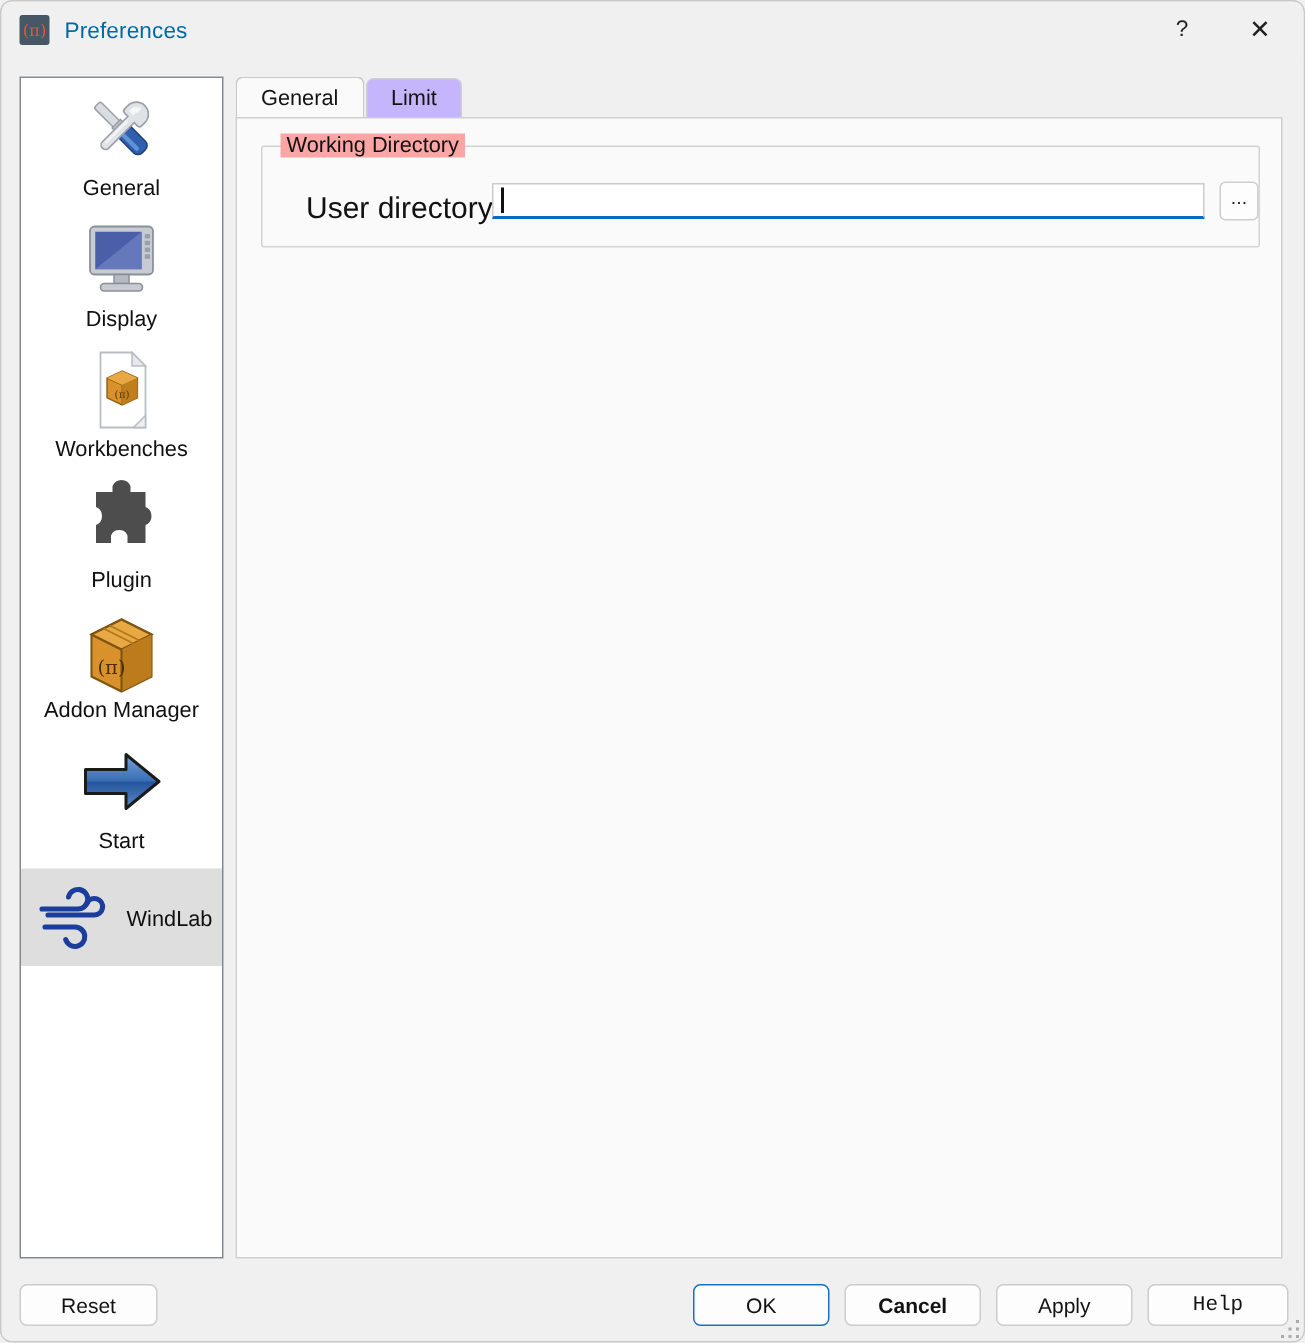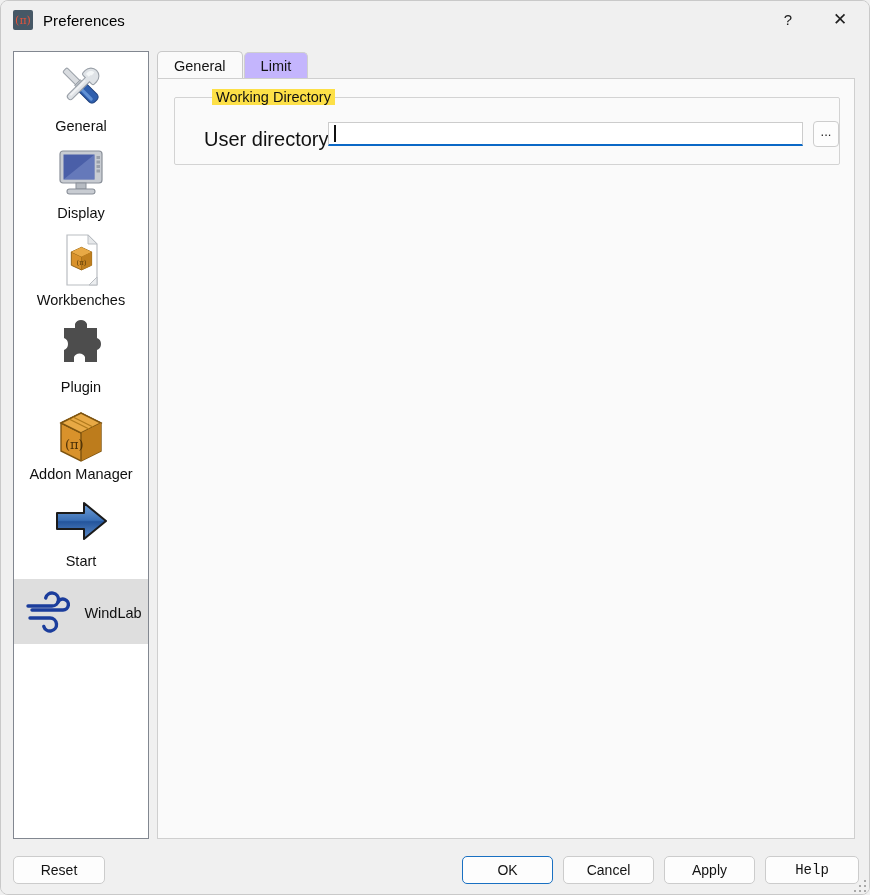--- a/index.html
+++ b/index.html
@@ -38,21 +38,21 @@
     border-radius: 2px;
     display: flex; align-items: center; justify-content: center;
     color: #e8543a;
     font-size: 11px;
     font-family: "DejaVu Serif", serif;
     line-height: 1;
   }
   #title-text {
     margin-left: 10px;
     font-size: 15px;
-    color: #000000;
+    color: #0369a1;
     letter-spacing: 0.1px;
   }
   .caption-btn {
     position: absolute;
     top: 0;
     width: 46px; height: 37px;
     display: flex; align-items: center; justify-content: center;
     font-size: 15px;
     color: #202020;
     background: transparent;
@@ -150,25 +150,24 @@
   #groupbox {
     position: absolute;
     left: 16px; top: 18px;
     width: 666px; height: 68px;
     border: 1px solid #d3d3d3;
     border-radius: 2px;
   }
   #groupbox-title {
     position: absolute;
     left: 12px; top: -9px;
-    background: #fde047;
+    background: #fca5a5;
     padding: 0 4px;
     font-size: 14.5px;
     color: #111;
-    margin-left: 25px;
   }
   #field-label {
     position: absolute;
     left: 29px; top: 30px;
     font-size: 20px;
     color: #111;
   }
   #dir-input {
     position: absolute;
     left: 153px; top: 24px;
@@ -219,21 +218,21 @@
     font-size: 14px;
     font-family: "Liberation Sans", sans-serif;
     color: #131313;
     display: flex; align-items: center; justify-content: center;
   }
   .btn.default {
     border: 1.5px solid #1970c2;
   }
   #btn-reset { left: 12px; top: 5px; width: 92px; }
   #btn-ok { left: 461px; top: 5px; width: 91px; }
-  #btn-cancel { left: 562px; top: 5px; width: 91px; }
+  #btn-cancel { left: 562px; top: 5px; width: 91px; font-weight: bold; }
   #btn-apply { left: 663px; top: 5px; width: 91px; }
   #btn-help { left: 764px; top: 5px; width: 94px; font-family: Liberation Mono, monospace; }
 
   #grip {
     position: absolute;
     right: 4px; bottom: 3px;
     width: 13px; height: 13px;
     opacity: 0.55;
   }
   .grip-dot {

